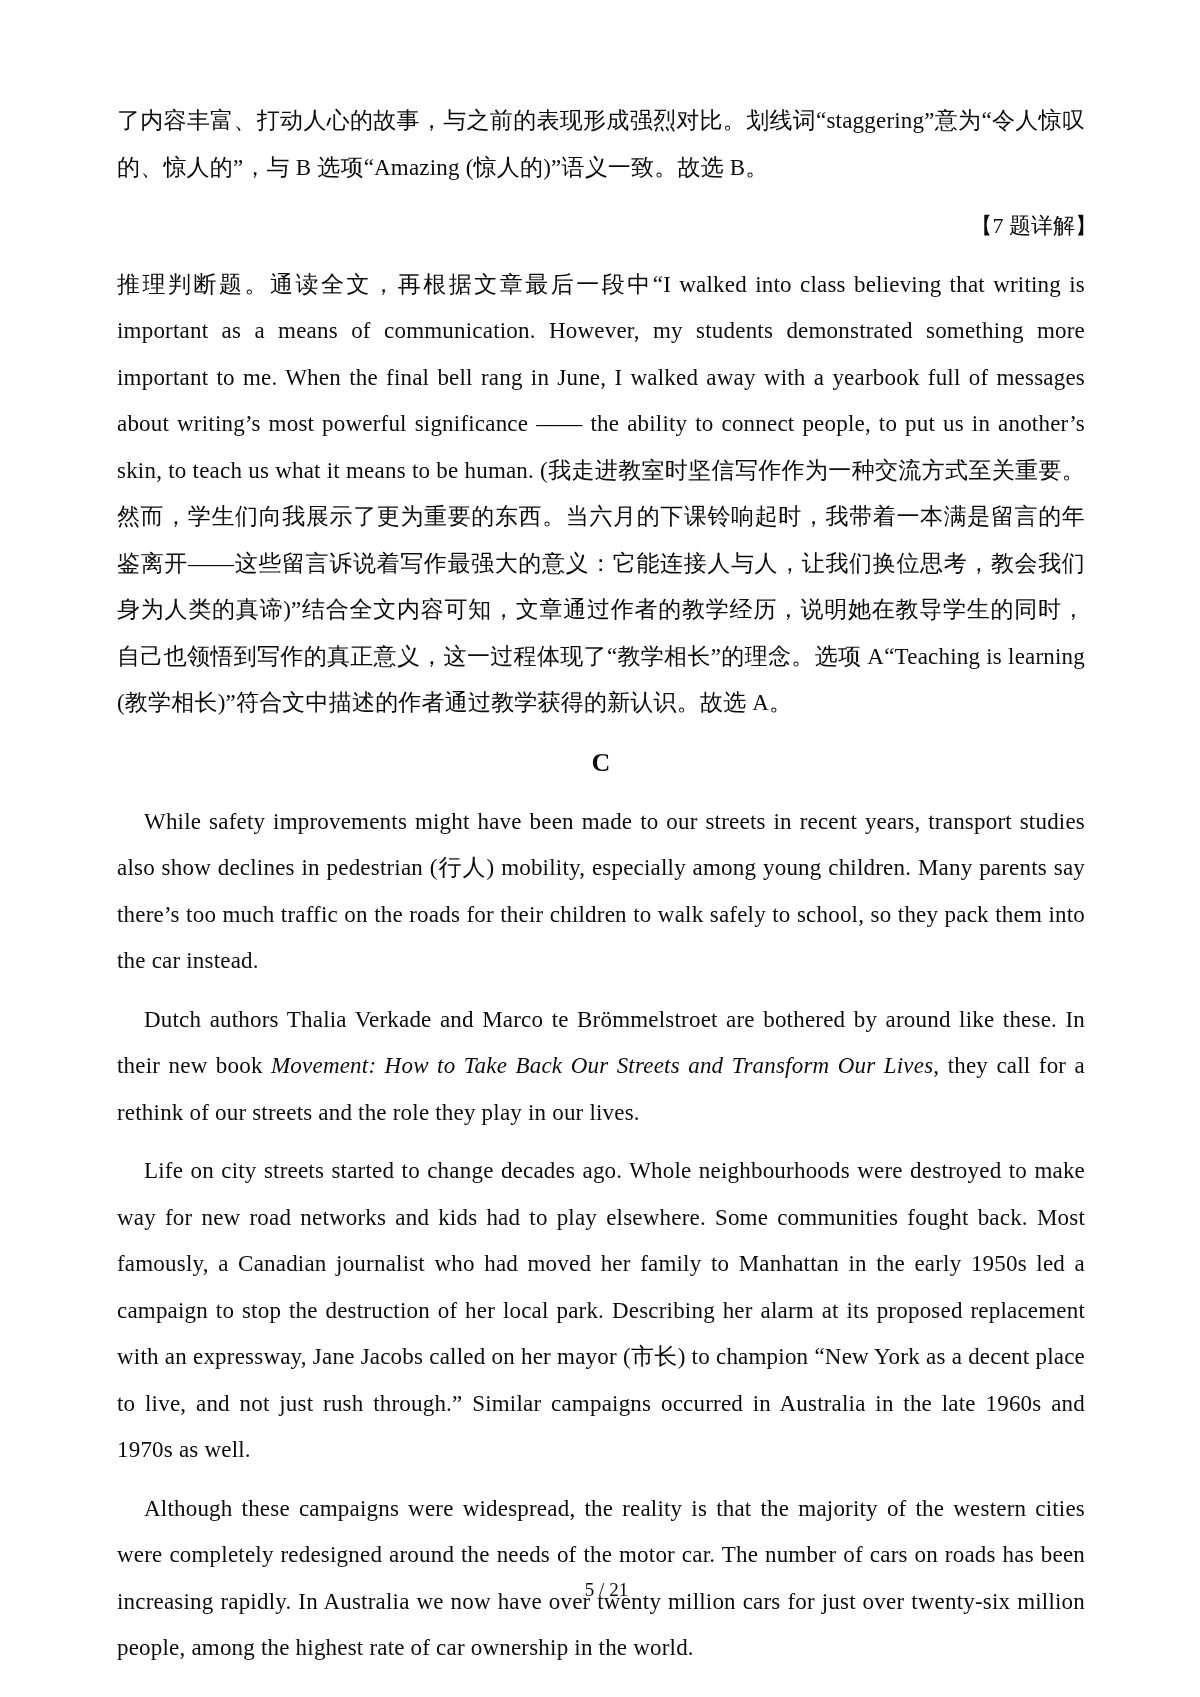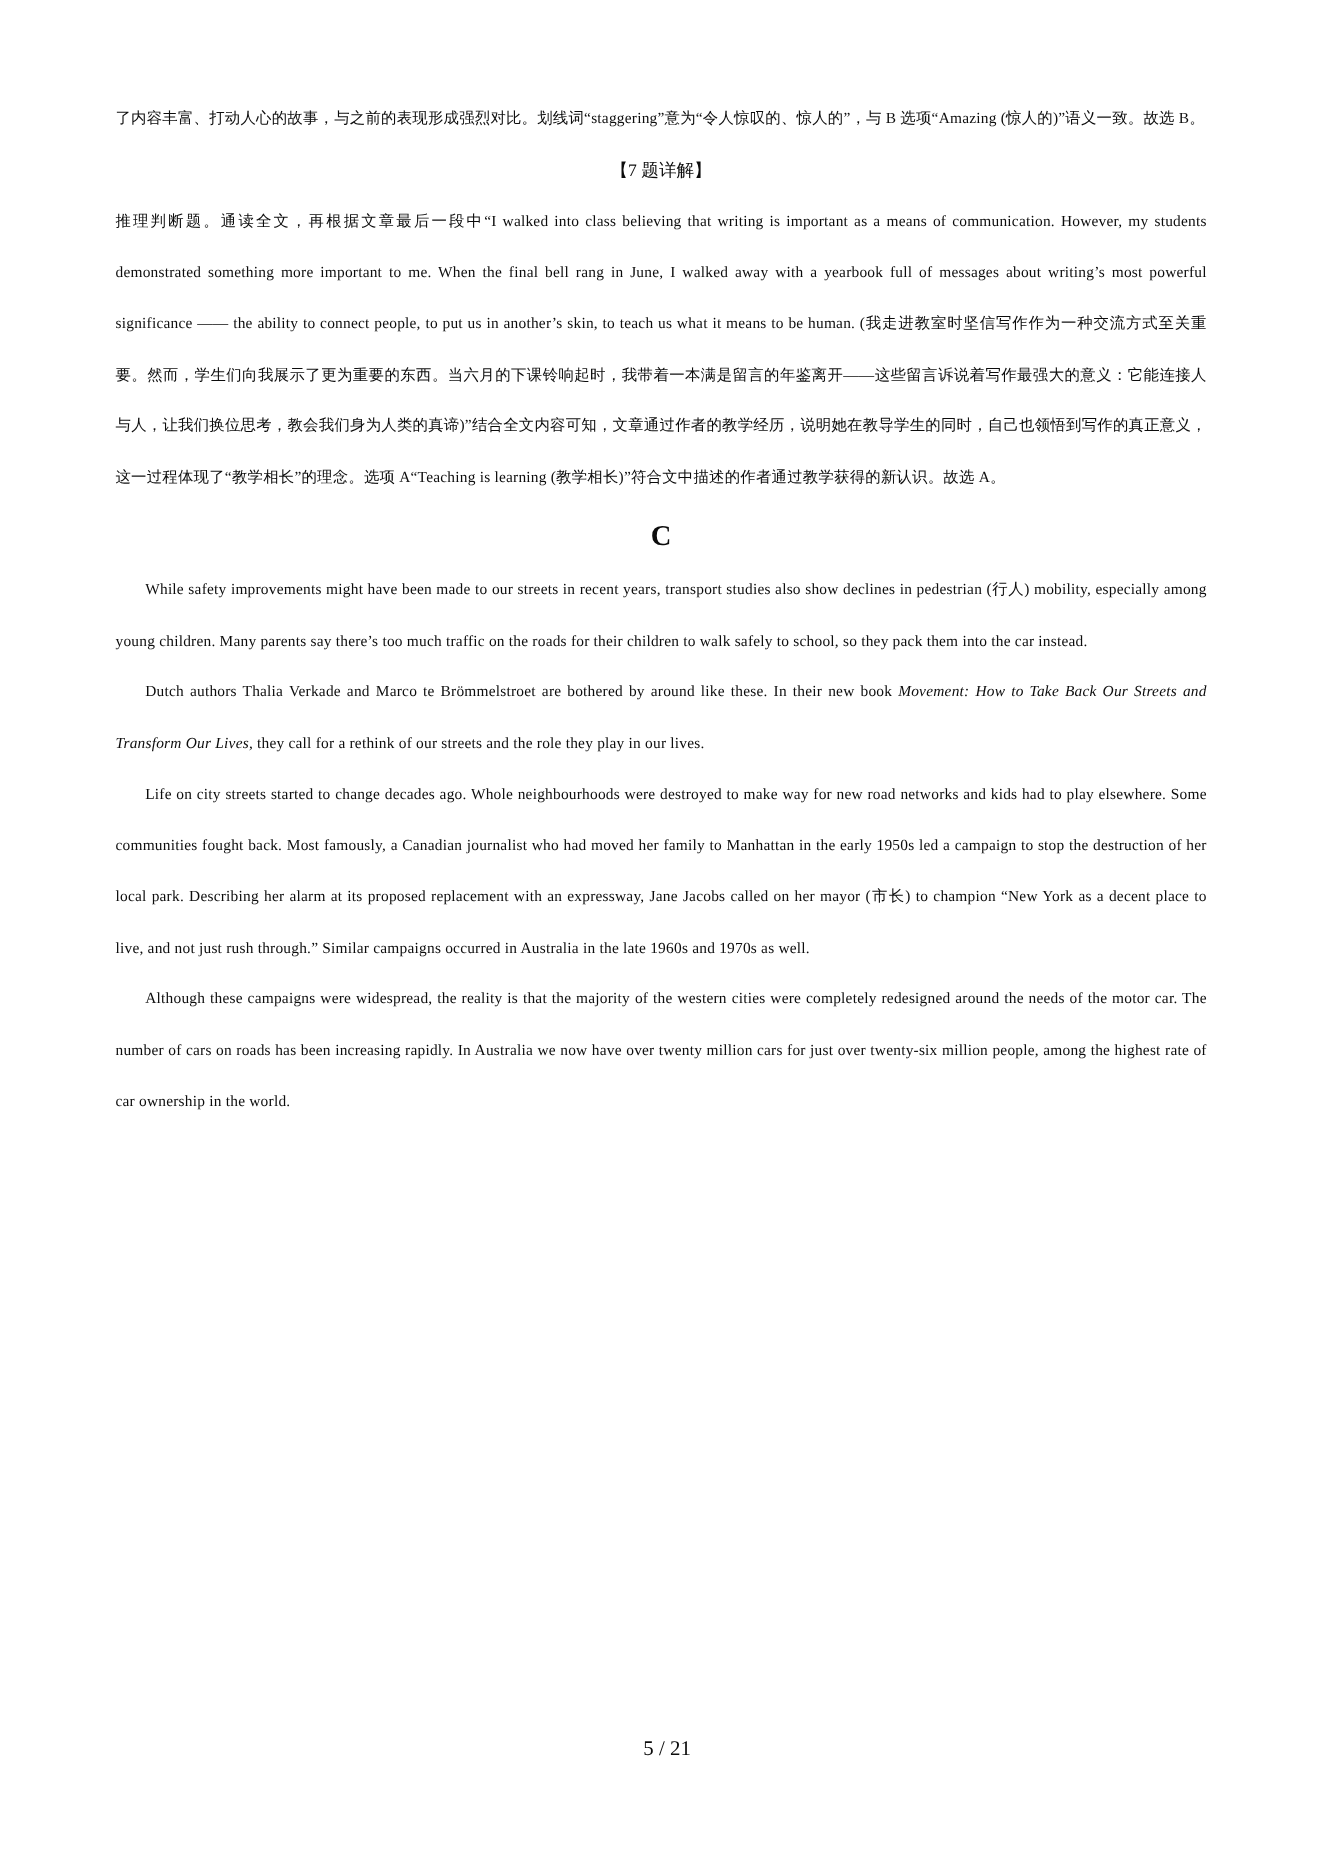--- a/index.html
+++ b/index.html
@@ -16,31 +16,31 @@
     font-family: "Liberation Serif", "DejaVu Serif", serif;
     overflow: hidden;
   }
   .content {
     position: absolute;
     left: 105px;
     top: 86px;
     width: 992px;
   }
   .para {
-    margin: 0;
-    font-size: 14px;
+    margin: 12px;
+    font-size: 23px;
     line-height: 46.5px;
     text-align: justify;
     letter-spacing: 0.2px;
   }
   .heading-line {
     margin: 0;
-    font-size: 16px;
+    font-size: 22px;
     line-height: 46.5px;
-    text-align: center;
+    text-align: right;
   }
   .indent {
     text-indent: 27px;
   }
   .section-c {
     margin: 5px 0 3px 0;
     font-size: 26px;
     font-weight: bold;
     line-height: 48px;
     text-align: center;

